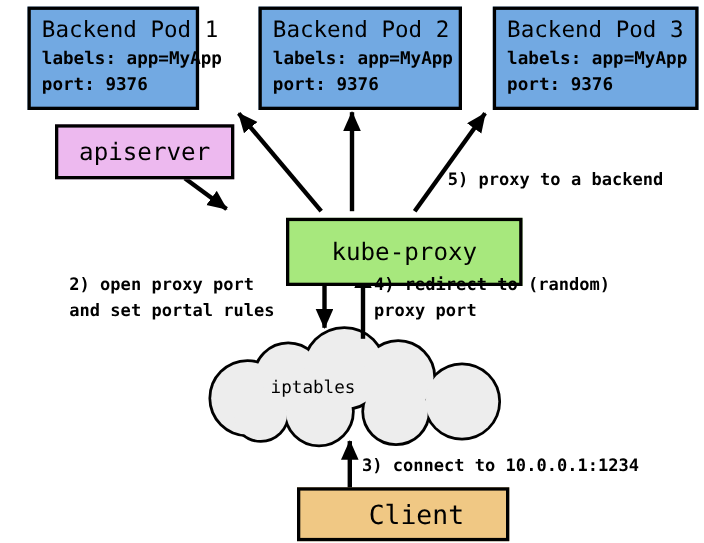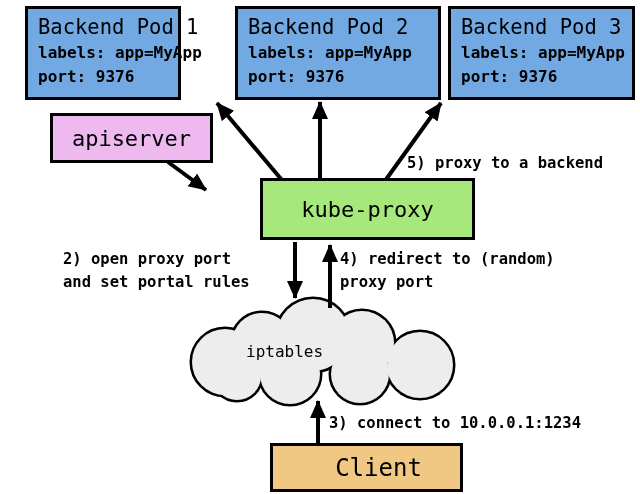--- a/index.html
+++ b/index.html
@@ -7,21 +7,21 @@
     position:relative;width:640px;height:494px;background:var(--background,#fff);
     font-family:"DejaVu Sans Mono","Liberation Mono",monospace;color:#000;overflow:hidden;
   }
   .gfx{position:absolute;left:0;top:0;z-index:0;}
   .node{position:absolute;box-sizing:border-box;border:3px solid #000;z-index:1;}
   .pod{background:var(--pod-fill,#72A9E2);top:6px;height:94px;padding:5px 0 0 10px;}
   .pod-title{font-size:20.5px;line-height:27px;white-space:nowrap;}
   .pod-line{font-size:16px;line-height:23.5px;white-space:nowrap;font-weight:bold;}
   .labelbox{display:flex;align-items:center;justify-content:center;white-space:nowrap;margin-left:48px;}
   .apiserver{background:var(--apiserver-fill,#EDB9EF);left:2px;top:113px;width:163px;height:50px;font-size:22px;}
-  .kubeproxy{background:var(--kube-proxy-fill,#A7E87D);left:212px;top:178px;width:215px;height:62px;font-size:22px;justify-content:center;}
+  .kubeproxy{background:var(--kube-proxy-fill,#A7E87D);left:212px;top:198px;width:215px;height:62px;font-size:22px;justify-content:center;}
   .client{background:var(--client-fill,#F0C884);left:222px;top:443px;width:193px;height:49px;font-size:24px;padding-left:24px;}
   .step-label{
     position:absolute;z-index:2;font-weight:bold;font-size:15.5px;line-height:23px;
     white-space:pre-line;z-index:2;
   }
   .iptables-label{
     position:absolute;z-index:2;left:246px;top:342px;width:140px;text-align:left;
     font-size:16px;
   }
 </style>
@@ -67,21 +67,21 @@
       <line x1="330" y1="308" x2="330" y2="245" marker-end="url(#ah)"></line>
       <line x1="318" y1="446" x2="318" y2="401" marker-end="url(#ah)"></line>
     </g>
   </svg>
 
   <div class="node pod" style="left:25px;width:156px">
     <div class="pod-title">Backend Pod 1</div>
     <div class="pod-line">labels: app=MyApp</div>
     <div class="pod-line">port: 9376</div>
   </div>
-  <div class="node pod" style="left:235px;width:206px">
+  <div class="node pod" style="left:235px;width:185px">
     <div class="pod-title">Backend Pod 2</div>
     <div class="pod-line">labels: app=MyApp</div>
     <div class="pod-line">port: 9376</div>
   </div>
   <div class="node pod" style="left:448px;width:187px">
     <div class="pod-title">Backend Pod 3</div>
     <div class="pod-line">labels: app=MyApp</div>
     <div class="pod-line">port: 9376</div>
   </div>
 

